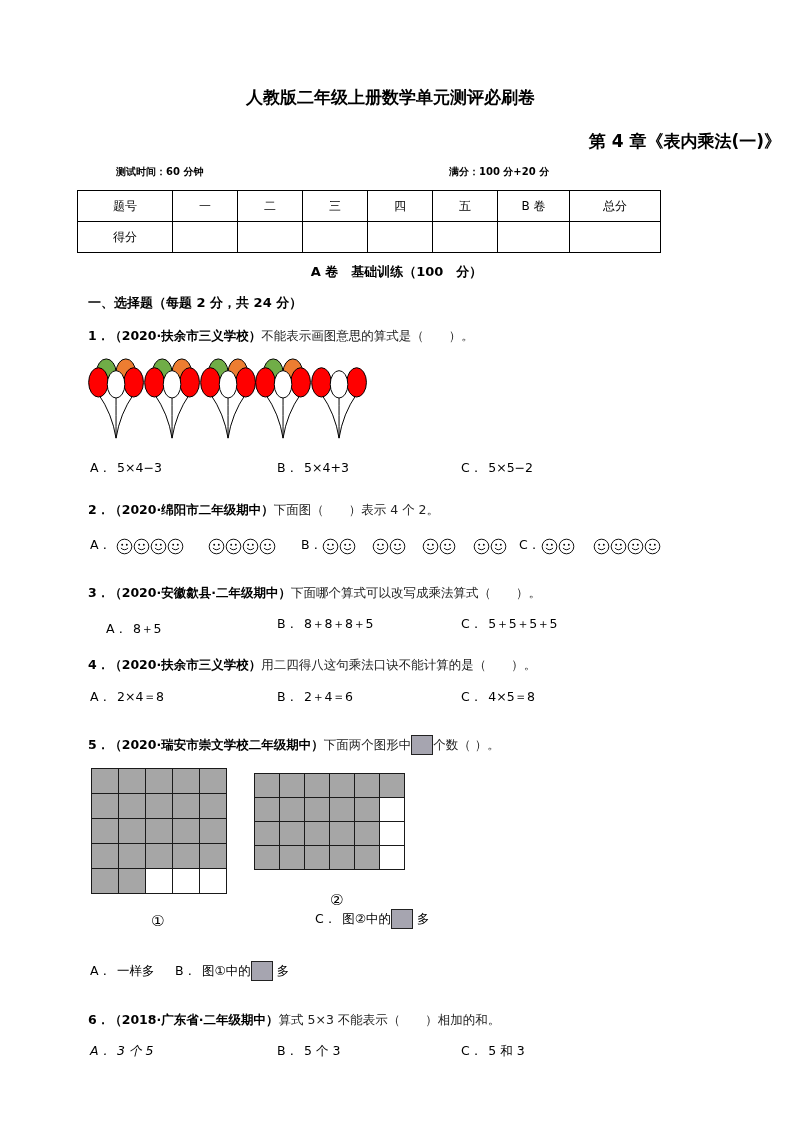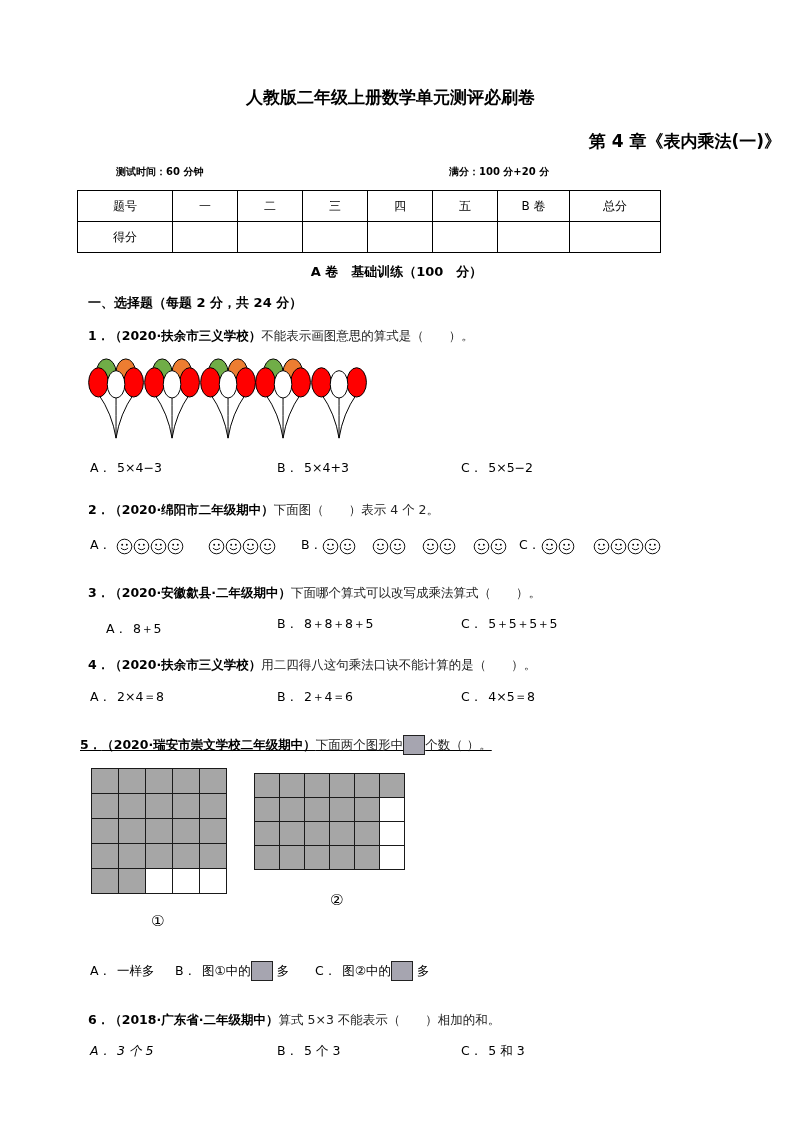--- a/index.html
+++ b/index.html
@@ -187,21 +187,21 @@
 <div class="abs opt" style="left:277px; top:616px;"><span class="lbl">B．</span><span>8＋8＋8＋5</span></div>
 <div class="abs opt" style="left:461px; top:616px;"><span class="lbl">C．</span><span>5＋5＋5＋5</span></div>
 
 <div class="abs q" style="left:88px; top:657px;">
   <span class="src">4．</span><span class="src">（2020·扶余市三义学校）</span><span class="stem">用二四得八这句乘法口诀不能计算的是（　　）。</span>
 </div>
 <div class="abs opt" style="left:90px; top:689px;"><span class="lbl">A．</span><span>2×4＝8</span></div>
 <div class="abs opt" style="left:277px; top:689px;"><span class="lbl">B．</span><span>2＋4＝6</span></div>
 <div class="abs opt" style="left:461px; top:689px;"><span class="lbl">C．</span><span>4×5＝8</span></div>
 
-<div class="abs q" style="left:80px; top:735px;text-decoration:underline;">
+<div class="abs q" style="left:88px; top:735px;">
   <span class="src">5．</span><span class="src">（2020·瑞安市崇文学校二年级期中）</span><span class="stem">下面两个图形中</span><span class="swatch"></span><span class="stem">个数（ ）。</span>
 </div>
 
 <table class="grid" style="left:91px; top:768px;">
   <tbody>
       <tr>
         <td class="g" style="width:26px;height:24px"></td>
         <td class="g" style="width:26px"></td>
         <td class="g" style="width:26px"></td>
         <td class="g" style="width:26px"></td>
@@ -272,20 +272,20 @@
         <td class="g"></td>
         <td class="g"></td>
         <td class="w"></td>
       </tr>
 </tbody>
   </table>
 <div class="abs circ" style="left:330px; top:891px;">②</div>
 
 <div class="abs opt" style="left:90px; top:963px;"><span class="lbl">A．</span><span>一样多</span></div>
 <div class="abs opt" style="left:175px; top:961px;"><span class="lbl">B．</span><span>图①中的</span><span class="swatch"></span><span> 多</span></div>
-<div class="abs opt" style="left:315px; top:961px;"><span class="lbl">C．</span><span>图②中的</span><span class="swatch"></span><span> 多</span></div>
+<div class="abs opt" style="left:315px; top:909px;"><span class="lbl">C．</span><span>图②中的</span><span class="swatch"></span><span> 多</span></div>
 
 <div class="abs q" style="left:88px; top:1012px;">
   <span class="src">6．</span><span class="src">（2018·广东省·二年级期中）</span><span class="stem">算式 5×3 不能表示（　　）相加的和。</span>
 </div>
 <div class="abs opt" style="left:90px; top:1043px;font-style:italic;"><span class="lbl">A．</span><span>3 个 5</span></div>
 <div class="abs opt" style="left:277px; top:1043px;"><span class="lbl">B．</span><span>5 个 3</span></div>
 <div class="abs opt" style="left:461px; top:1043px;"><span class="lbl">C．</span><span>5 和 3</span></div>
 
 </body></html>

